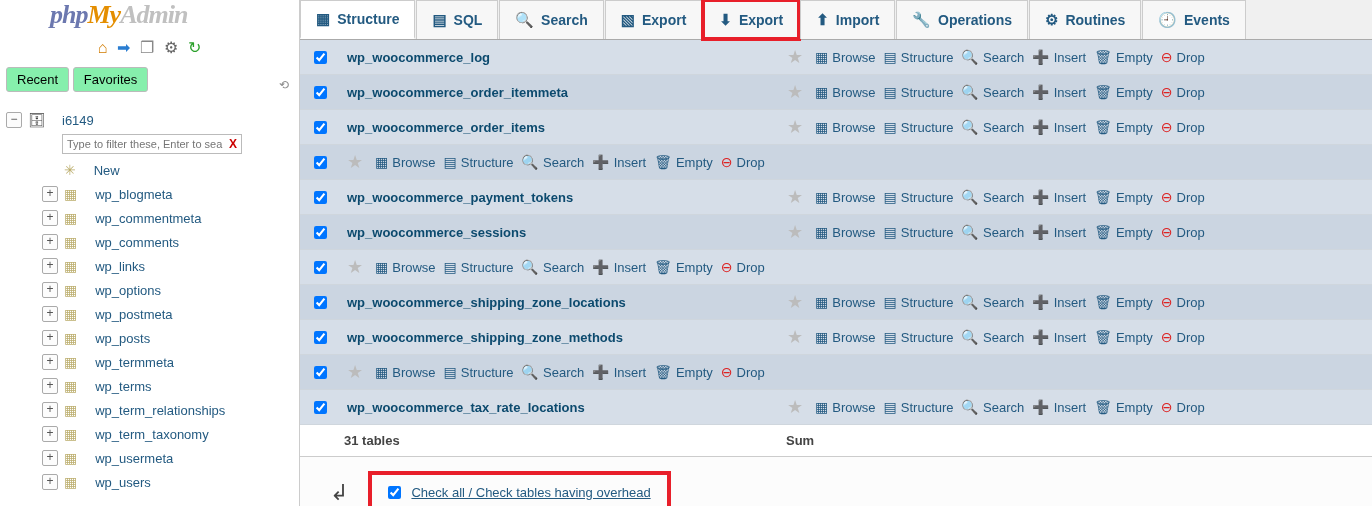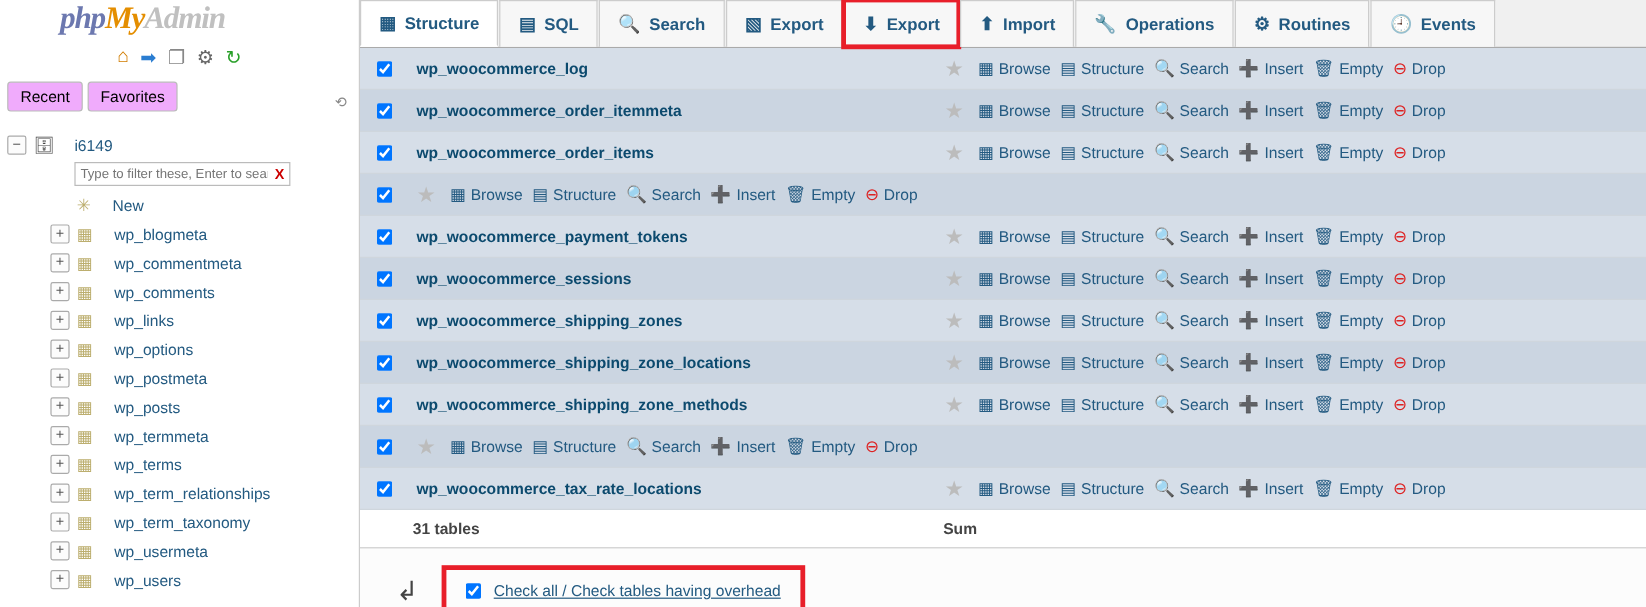--- a/index.html
+++ b/index.html
@@ -27,21 +27,21 @@
     padding: 0 0 4px 50px;
     letter-spacing: -1px;
   }
   .logo .p1 { color: #6C78AF; }
   .logo .p2 { color: #E48E00; }
   .logo .p3 { color: #C0C0C0; }
   .top-icons { text-align: center; padding: 4px 0 6px; }
   .top-icons span { display: inline-block; margin: 0 3px; font-size: 16px; vertical-align: middle; }
   .recent-fav { padding: 4px 6px 8px; }
   .recent-fav button {
-    background: #f0abfc; border: 1px solid #bbb;
+    background: #86efac; border: 1px solid #bbb;
     border-radius: 3px; padding: 4px 10px; font-size: 13px;
     cursor: pointer;
   }
   .minilink { position: absolute; right: 10px; top: 78px; font-size: 12px; color: #888; }
   .tree { margin: 10px 0 0 6px; }
   .tree-row { display: flex; align-items: center; padding: 2px 0; }
   .expander {
     width: 16px; height: 16px; border: 1px solid #aaa;
     text-align: center; font-size: 12px; line-height: 13px;
     color: #555; margin-right: 6px; background: #fcfcfc;
@@ -327,21 +327,20 @@
       <span class="act"><span class="ico">▦</span>Browse</span>
       <span class="act"><span class="ico">▤</span>Structure</span>
       <span class="act"><span class="ico">🔍</span>Search</span>
       <span class="act"><span class="ico">➕</span>Insert</span>
       <span class="act"><span class="ico">🗑</span>Empty</span>
       <span class="act"><span class="ico" style="color:#d22">⊖</span>Drop</span>
     </div>
         </div>
         <div class="trow even">
     <input type="checkbox" checked="" style="">
-    <div class="tname"><a href="#">wp_woocommerce_shipping_zones</a></div>
     <div class="star">★</div>
     <div class="actions">
       <span class="act"><span class="ico">▦</span>Browse</span>
       <span class="act"><span class="ico">▤</span>Structure</span>
       <span class="act"><span class="ico">🔍</span>Search</span>
       <span class="act"><span class="ico">➕</span>Insert</span>
       <span class="act"><span class="ico">🗑</span>Empty</span>
       <span class="act"><span class="ico" style="color:#d22">⊖</span>Drop</span>
     </div>
         </div>

